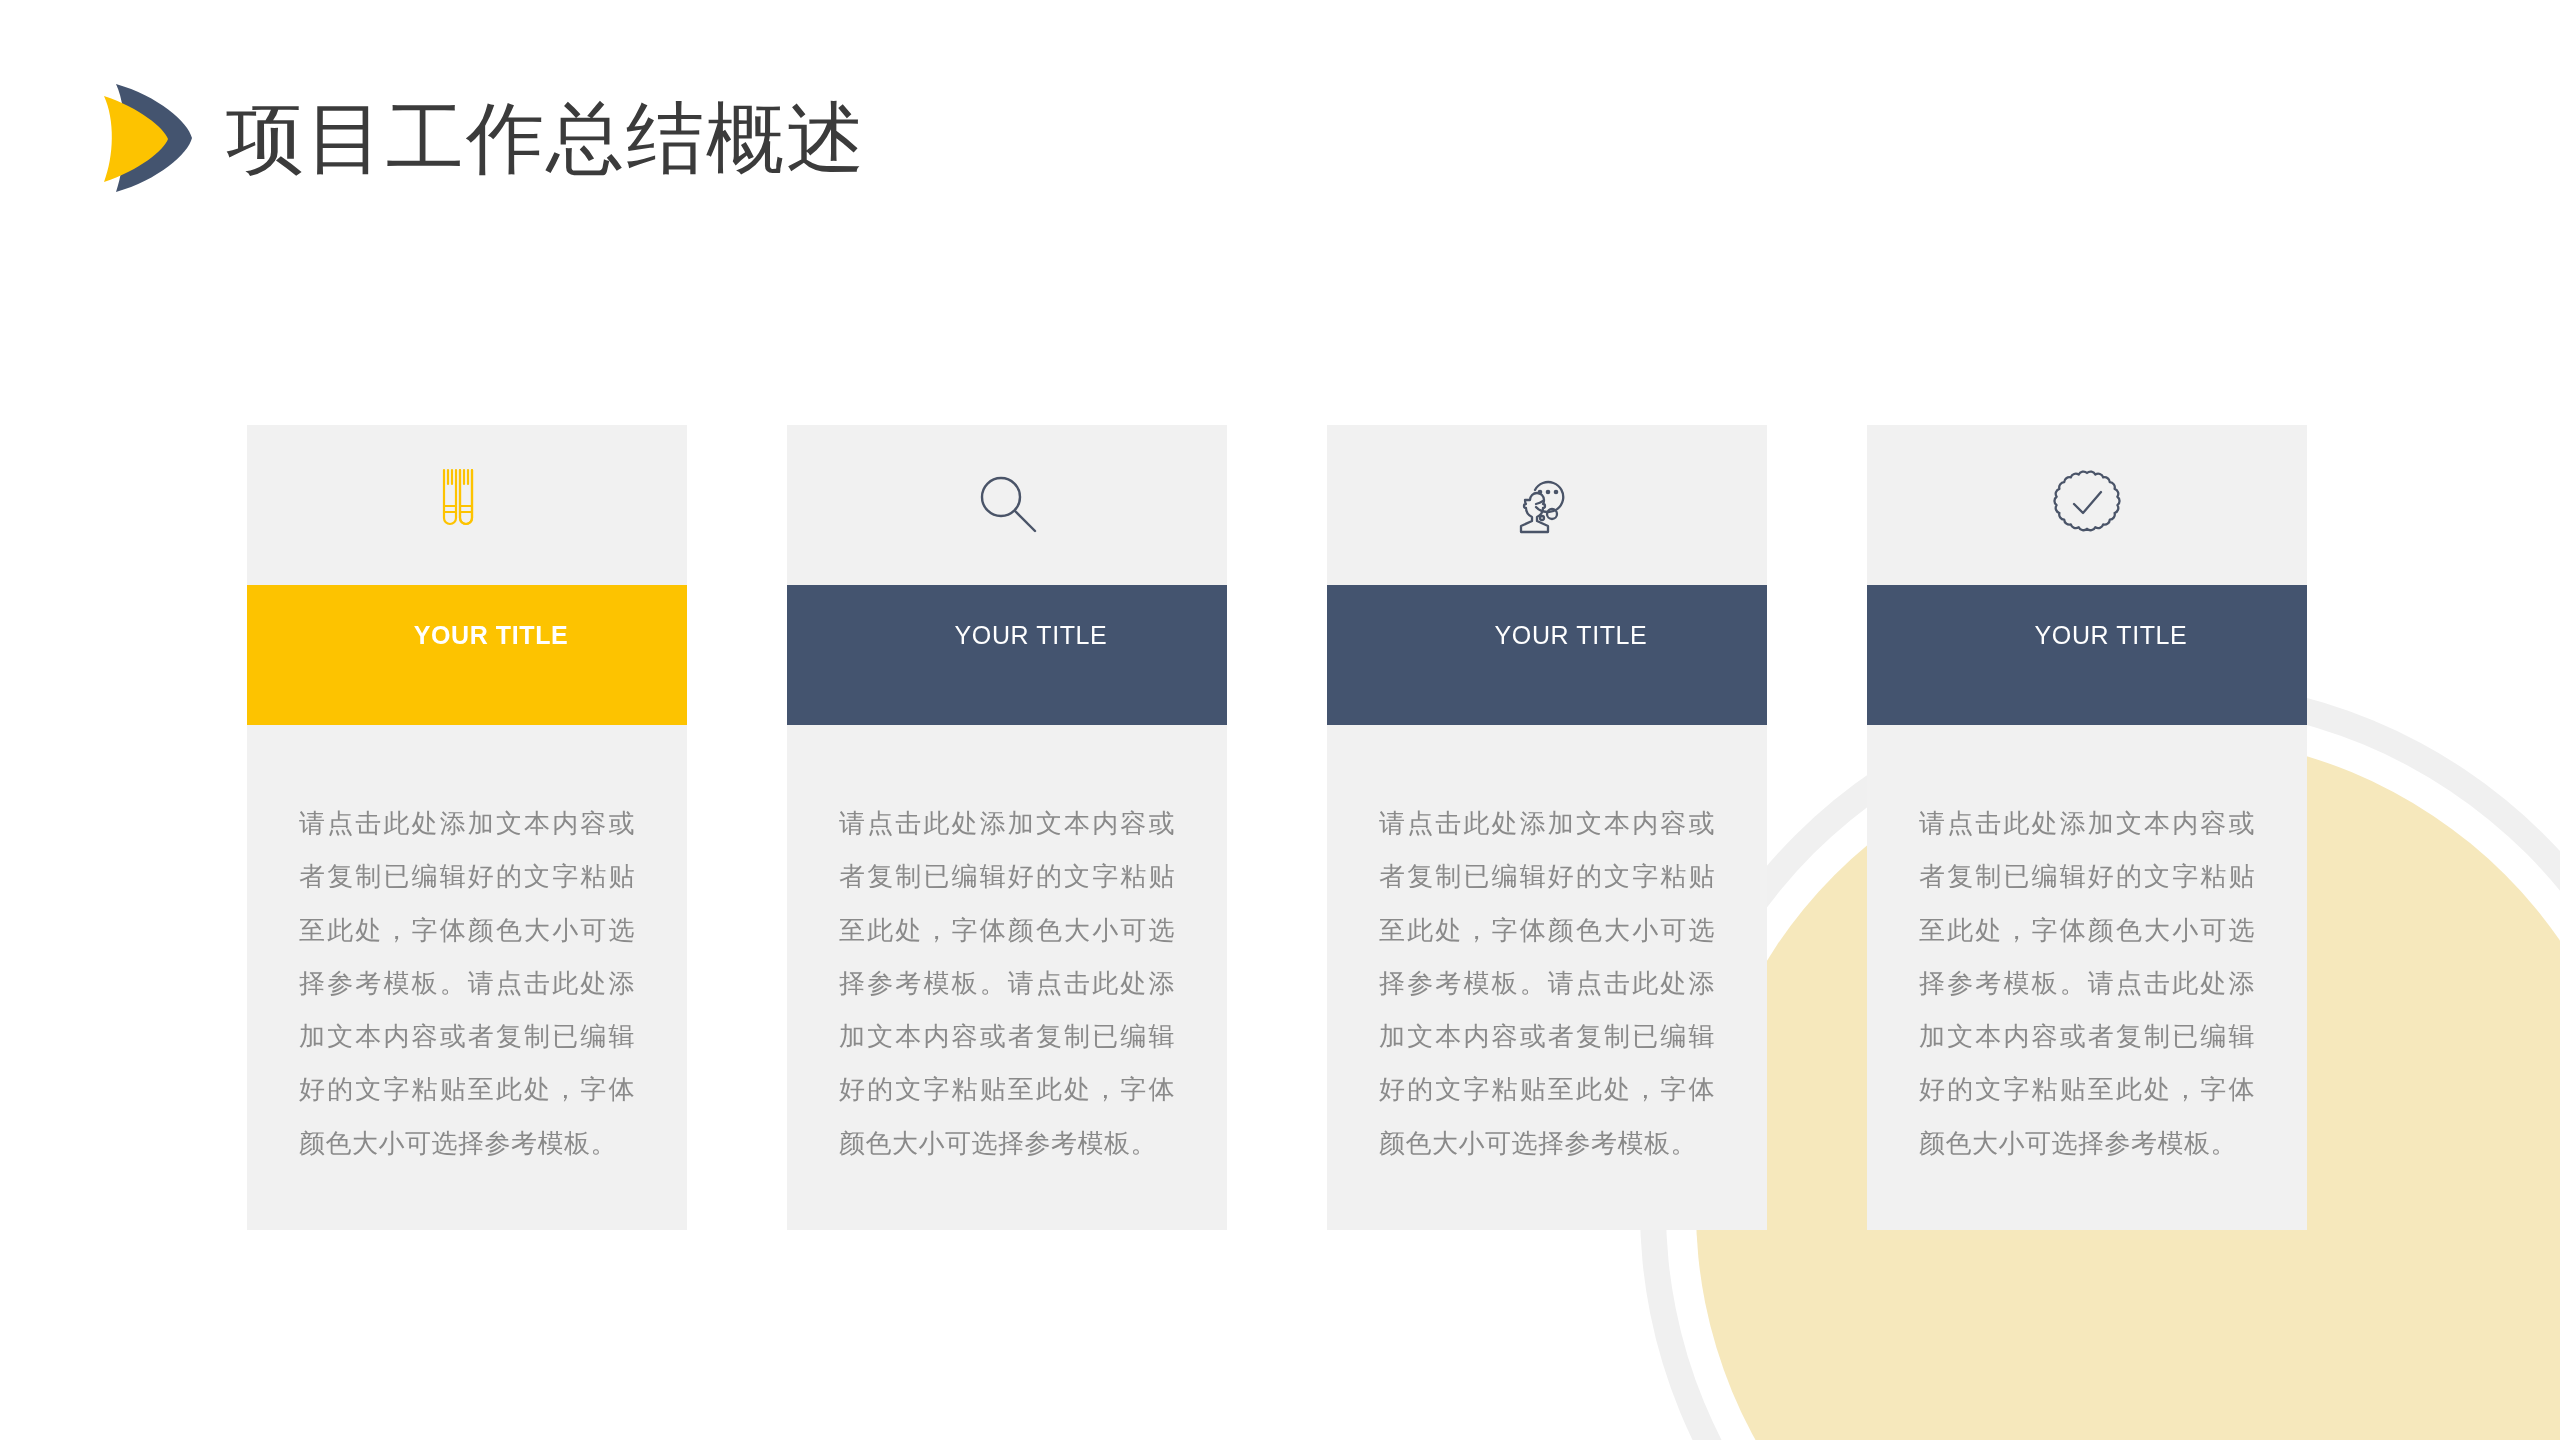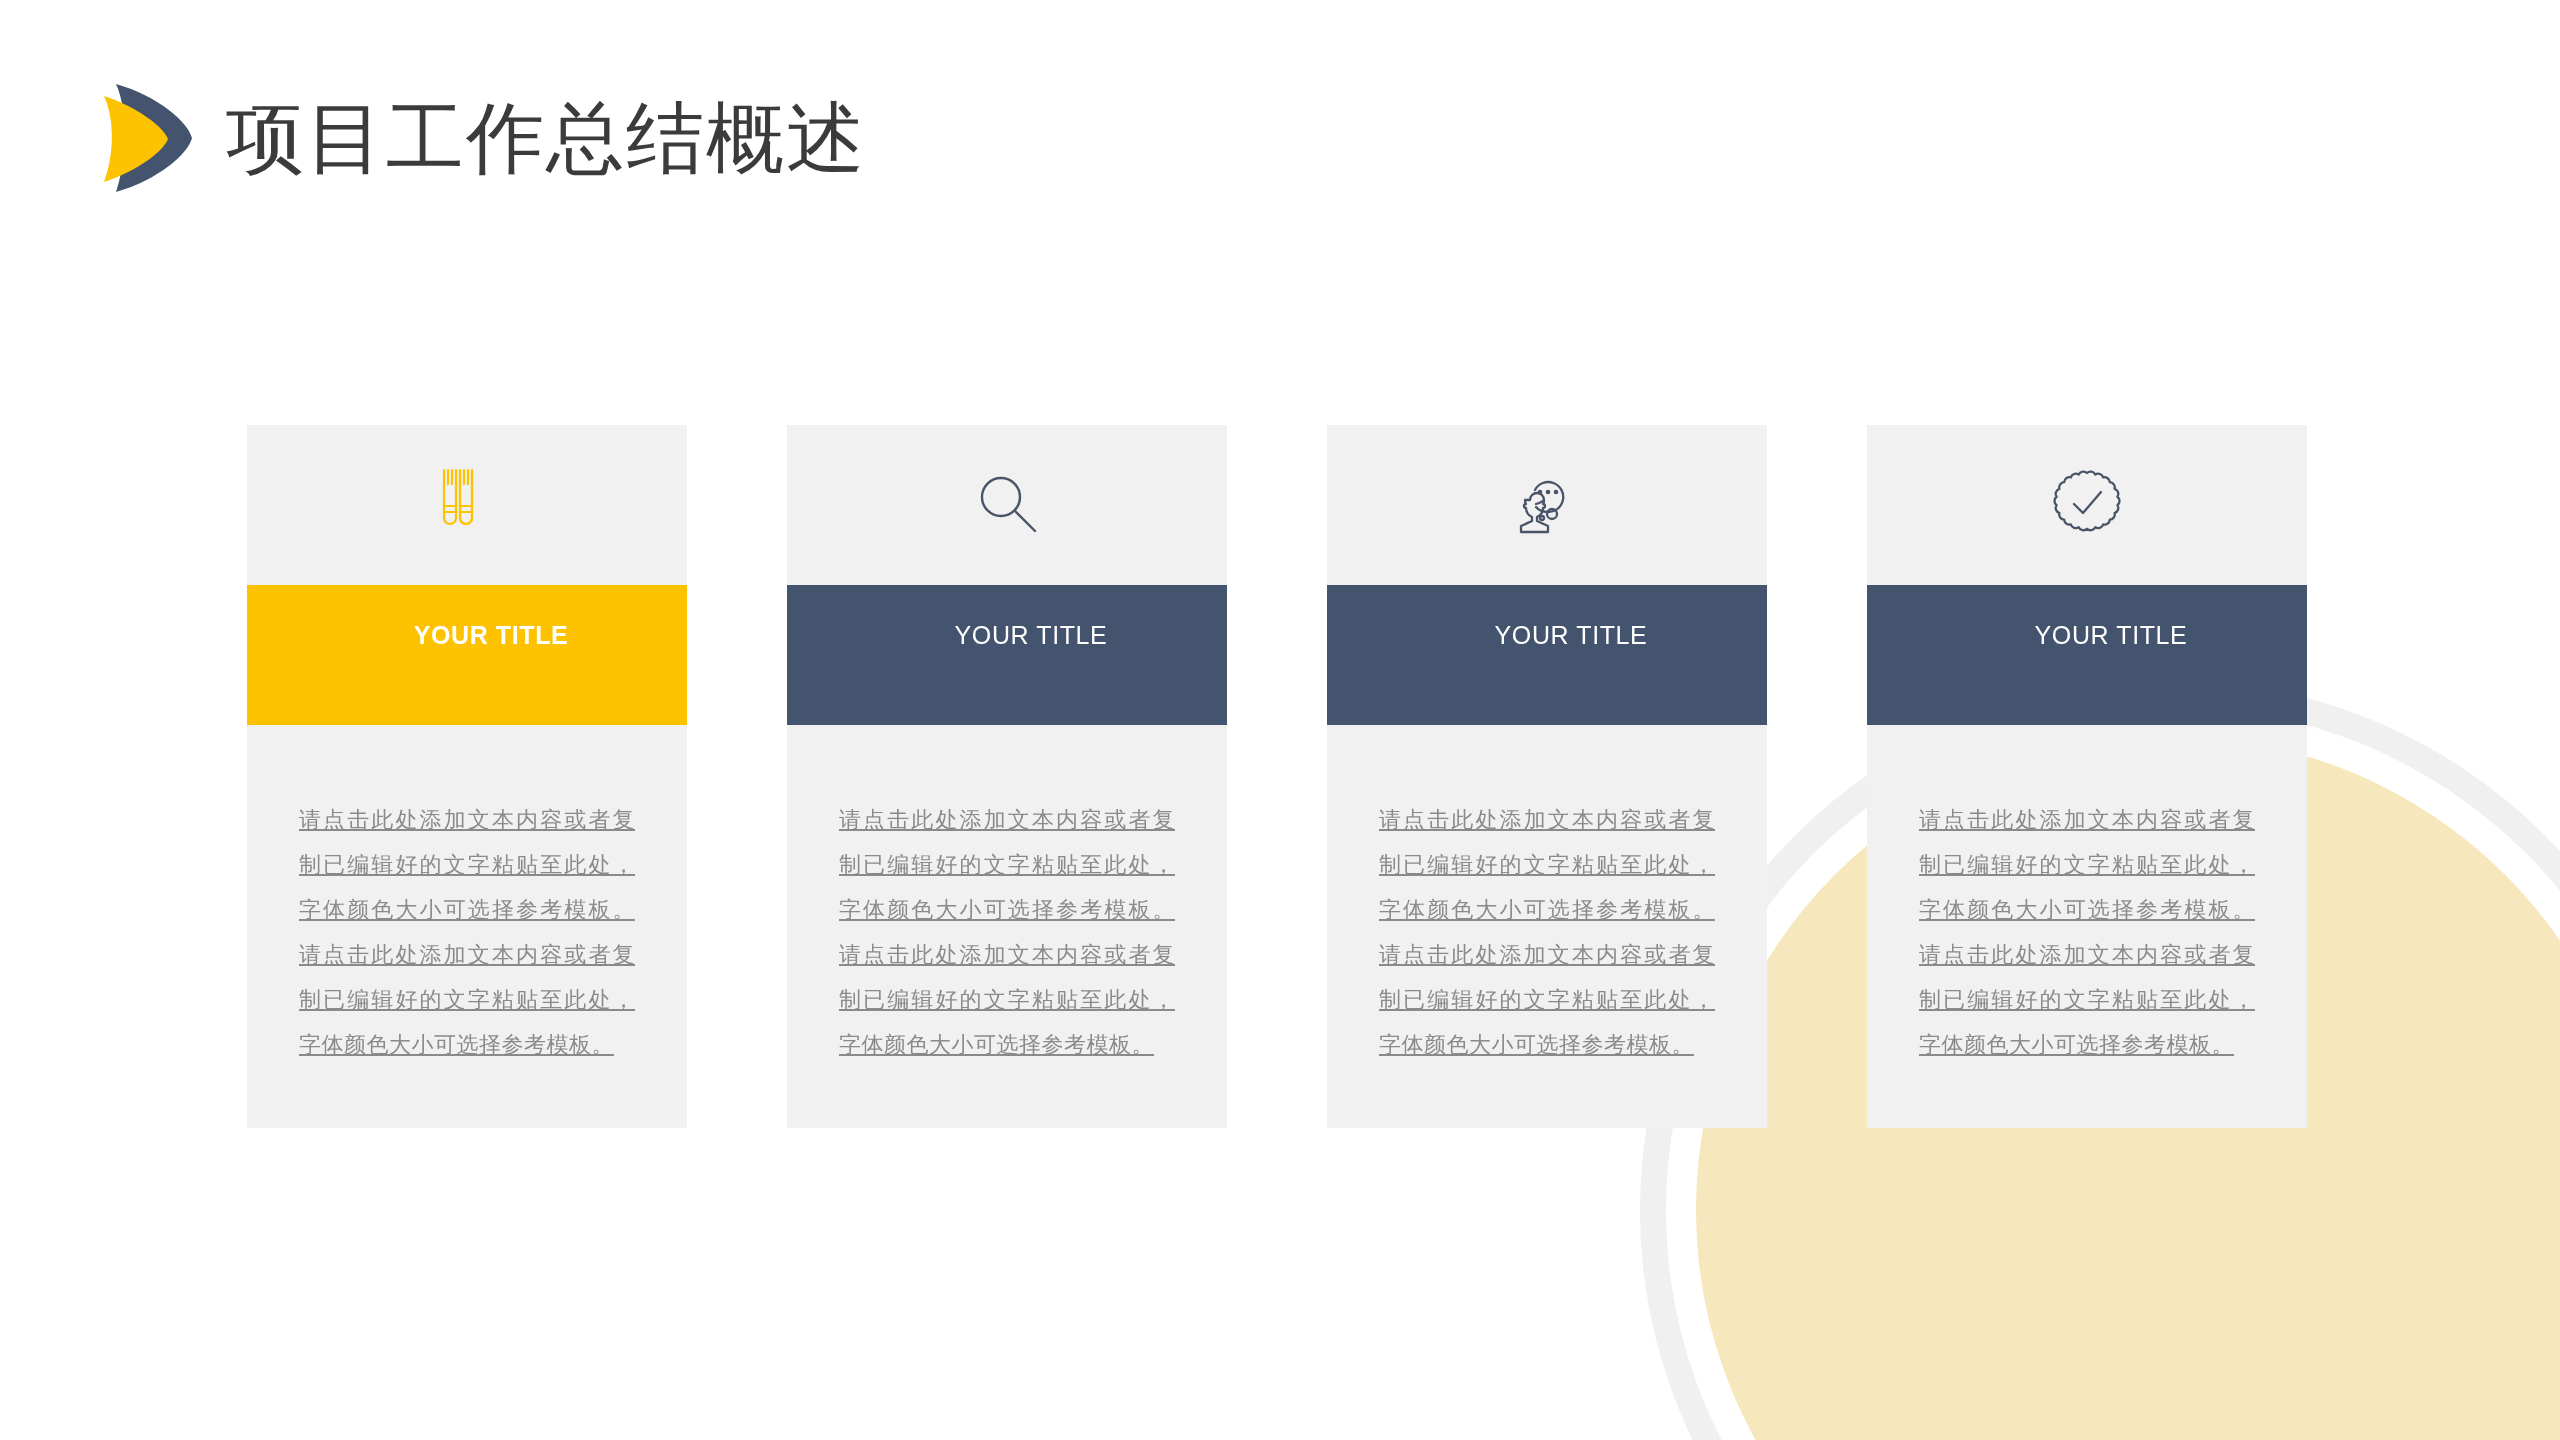--- a/index.html
+++ b/index.html
@@ -111,26 +111,25 @@
     white-space:nowrap;
   }
   .band-label.bold { font-weight:bold; }
   .card-body {
     background:#f1f1f1;
     flex:1 1 auto;
     padding:72px 52px 60px 52px;
   }
   .body-text {
     color:#8a8a8a;
-    font-size:22px;
+    font-size:26px;
     line-height:2.05;
     text-align:justify;
     text-justify:inter-ideograph;
     letter-spacing:0.5px;
-    text-decoration:underline;
   }
 </style>
 </head>
 <body>
 
 <div id="slide">
 
   <div class="deco-wrap">
     <div class="deco-outer-ring"></div>
     <div class="deco-white-gap"></div>

